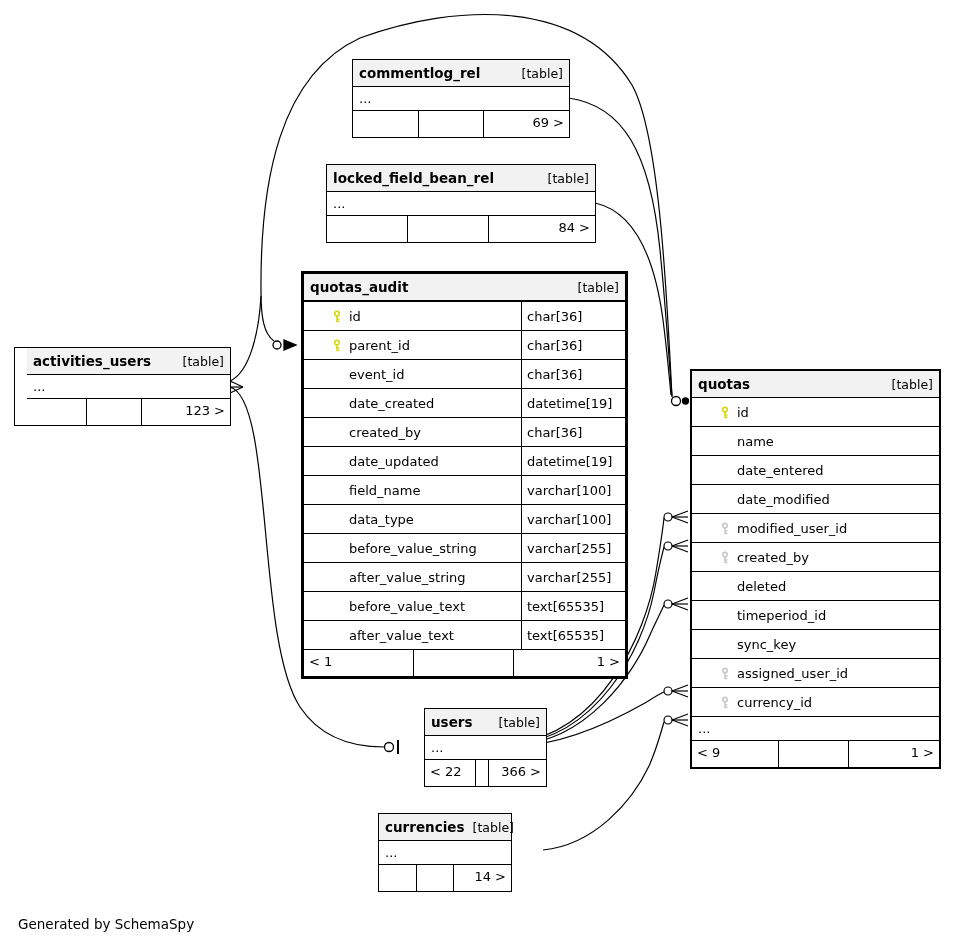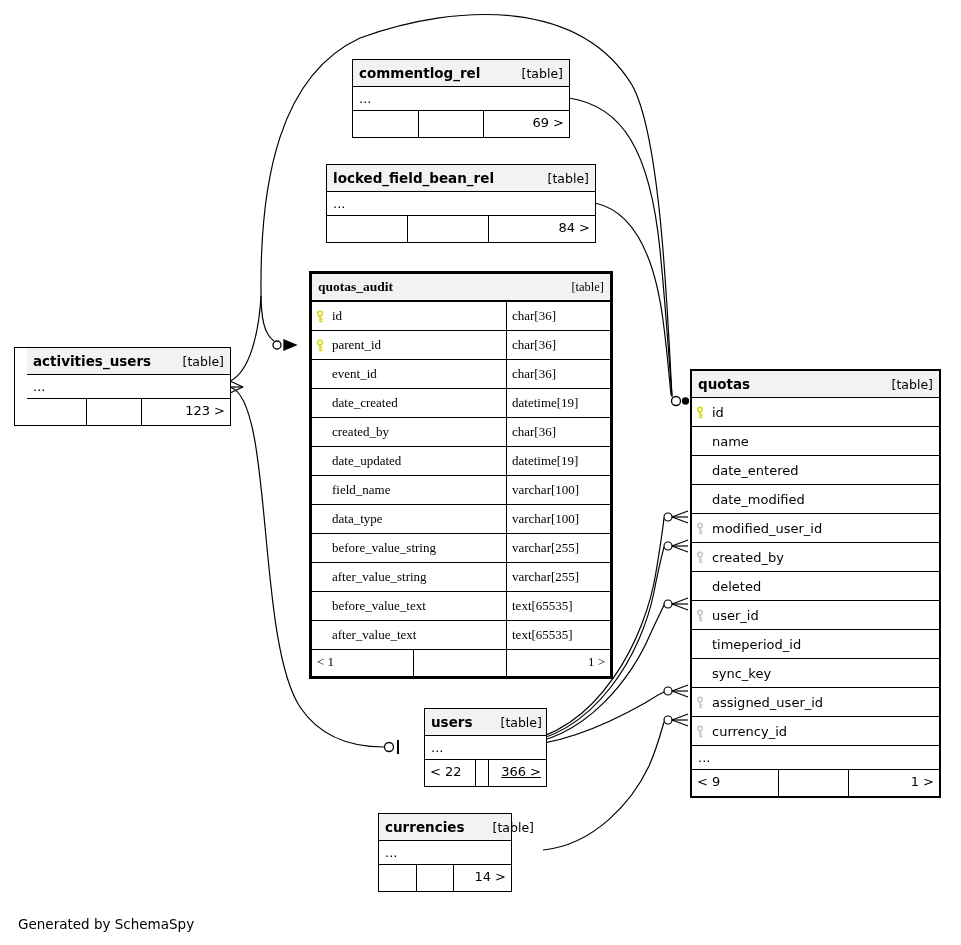--- a/index.html
+++ b/index.html
@@ -2,49 +2,49 @@
 <html><head>
 <meta charset="utf-8">
 <style>
   html,body{margin:0;padding:0;background:#fff;}
   body{font-family:"DejaVu Sans","Liberation Sans",sans-serif;color:#000;}
   .canvas{position:relative;width:961px;height:945px;background:#fff;overflow:hidden;}
   svg.rel{position:absolute;left:0;top:0;z-index:1;}
   .tbl{position:absolute;background:#fff;border:1.5px solid #000;z-index:2;box-sizing:border-box;}
   .tbl.thick{border-width:3px;}
   .hdr{display:flex;justify-content:space-between;align-items:center;background:#f2f2f2;
-       border-bottom:1.5px solid #000;height:27px;padding:0 6px;box-sizing:border-box;gap:20px;}
+       border-bottom:1.5px solid #000;height:27px;padding:0 6px;box-sizing:border-box;}
   .thick .hdr{border-bottom-width:2px;height:28px;}
   .tname{font-weight:bold;font-size:13.5px;white-space:nowrap;}
   .ttag{font-size:12.5px;white-space:nowrap;padding-left:8px;}
   .ell{font-size:13px;height:24px;line-height:23px;padding:0 6px;border-bottom:1.5px solid #000;box-sizing:border-box;}
-  .crow{display:flex;align-items:center;height:29px;border-bottom:1px solid #000;box-sizing:border-box;font-size:13px;}
+  .crow{display:flex;align-items:center;height:29px;border-bottom:1px solid #000;box-sizing:border-box;font-size:13px;padding-left:25px;}
   .kic{width:20px;display:inline-flex;justify-content:center;align-items:center;flex:0 0 20px;}
   .cname{flex:1 1 auto;white-space:nowrap;}
   .ctype{flex:0 0 104px;border-left:1px solid #000;align-self:stretch;display:flex;align-items:center;
          padding-left:5px;box-sizing:border-box;white-space:nowrap;}
   .foot{display:flex;height:26px;box-sizing:border-box;}
   .fcell{font-size:13px;line-height:24px;padding:0 5px;box-sizing:border-box;overflow:hidden;white-space:nowrap;}
   .fcell + .fcell{border-left:1.5px solid #000;}
   .fcell:last-child{text-align:right;}
   
   #t-commentlog{left:352px;top:59px;width:218px;}
   #t-locked{left:326px;top:164px;width:270px;}
-  #t-audit{left:309px;top:271px;width:304px;font-family:Liberation Serif, serif;}
+  #t-audit{left:301px;top:271px;width:327px;}
   #t-activities{left:14px;top:347px;width:217px;padding-left:12px;}
   #t-quotas{left:690px;top:357px;width:251px;border-width:2px;margin-top:12px;}
   #t-users{left:424px;top:708px;width:123px;}
   #t-currencies{left:378px;top:813px;width:134px;}
   
   #t-commentlog .fcell:nth-child(1){width:30%;} #t-commentlog .fcell:nth-child(2){width:30%;} #t-commentlog .fcell:nth-child(3){width:40%;}
   #t-locked .fcell:nth-child(1){width:30%;} #t-locked .fcell:nth-child(2){width:30%;} #t-locked .fcell:nth-child(3){width:40%;}
   #t-audit .fcell:nth-child(1){width:34%;} #t-audit .fcell:nth-child(2){width:31%;} #t-audit .fcell:nth-child(3){width:35%;}
   #t-activities .fcell:nth-child(1){width:29%;} #t-activities .fcell:nth-child(2){width:27%;} #t-activities .fcell:nth-child(3){width:44%;}
   #t-quotas .fcell:nth-child(1){width:35%;} #t-quotas .fcell:nth-child(2){width:28%;} #t-quotas .fcell:nth-child(3){width:37%;}
-  #t-users .fcell:nth-child(1){width:41%;} #t-users .fcell:nth-child(2){width:11%;} #t-users .fcell:nth-child(3){width:48%;text-decoration:underline;}
+  #t-users .fcell:nth-child(1){width:41%;} #t-users .fcell:nth-child(2){width:11%;} #t-users .fcell:nth-child(3){width:48%;}
   #t-currencies .fcell:nth-child(1){width:28%;} #t-currencies .fcell:nth-child(2){width:28%;} #t-currencies .fcell:nth-child(3){width:44%;}
   .note{position:absolute;left:18px;top:916px;font-size:13.5px;z-index:2;}
 </style>
 </head>
 <body>
 
 <div class="canvas">
 
   <svg class="rel" width="961" height="945" viewBox="0 0 961 945">
     <g fill="none" stroke="#000" stroke-width="1.2">
@@ -277,52 +277,43 @@
               <path d="M4 6 L4 12 M4 9 L6.5 9 M4 11.5 L6.5 11.5" stroke="#c8c8c8" stroke-width="1.6" fill="none"></path>
             </svg>
           </span>
           <span class="cname">created_by</span>
         </div>
         <div class="crow">
           <span class="kic"></span>
           <span class="cname">deleted</span>
         </div>
         <div class="crow">
+          <span class="kic"></span>
+          <span class="cname">timeperiod_id</span>
+        </div>
+        <div class="crow">
+          <span class="kic"></span>
+          <span class="cname">sync_key</span>
+        </div>
+        <div class="crow">
           <span class="kic">
             <svg width="13" height="13" viewBox="0 0 13 13">
               <circle cx="4" cy="3.6" r="2.3" fill="none" stroke="#c8c8c8" stroke-width="1.6"></circle>
               <path d="M4 6 L4 12 M4 9 L6.5 9 M4 11.5 L6.5 11.5" stroke="#c8c8c8" stroke-width="1.6" fill="none"></path>
             </svg>
           </span>
-          <span class="cname">user_id</span>
-        </div>
-        <div class="crow">
-          <span class="kic"></span>
-          <span class="cname">timeperiod_id</span>
-        </div>
-        <div class="crow">
-          <span class="kic"></span>
-          <span class="cname">sync_key</span>
+          <span class="cname">assigned_user_id</span>
         </div>
         <div class="crow">
           <span class="kic">
             <svg width="13" height="13" viewBox="0 0 13 13">
               <circle cx="4" cy="3.6" r="2.3" fill="none" stroke="#c8c8c8" stroke-width="1.6"></circle>
               <path d="M4 6 L4 12 M4 9 L6.5 9 M4 11.5 L6.5 11.5" stroke="#c8c8c8" stroke-width="1.6" fill="none"></path>
             </svg>
           </span>
-          <span class="cname">assigned_user_id</span>
-        </div>
-        <div class="crow">
-          <span class="kic">
-            <svg width="13" height="13" viewBox="0 0 13 13">
-              <circle cx="4" cy="3.6" r="2.3" fill="none" stroke="#c8c8c8" stroke-width="1.6"></circle>
-              <path d="M4 6 L4 12 M4 9 L6.5 9 M4 11.5 L6.5 11.5" stroke="#c8c8c8" stroke-width="1.6" fill="none"></path>
-            </svg>
-          </span>
           <span class="cname">currency_id</span>
         </div>
       </div>
     <div class="ell">...</div>
     <div class="foot">
         <div class="fcell">&lt; 9</div>
         <div class="fcell"></div>
         <div class="fcell">1 &gt;</div>
       </div>
   </div>

